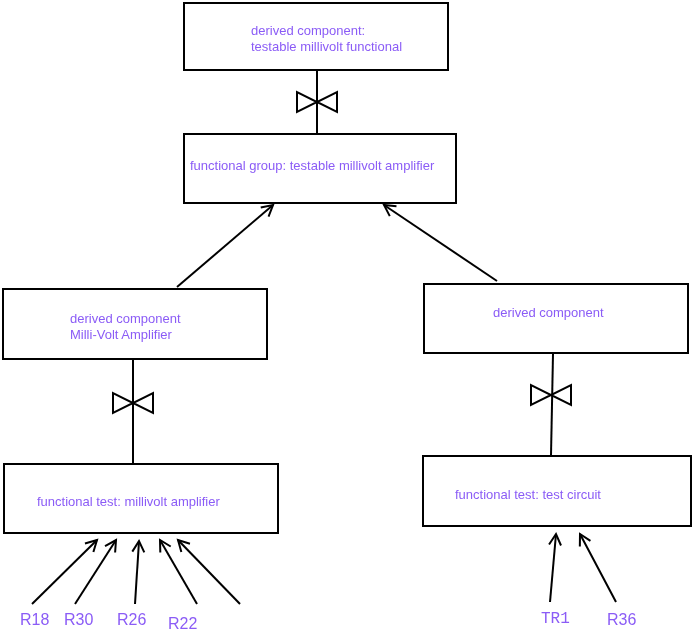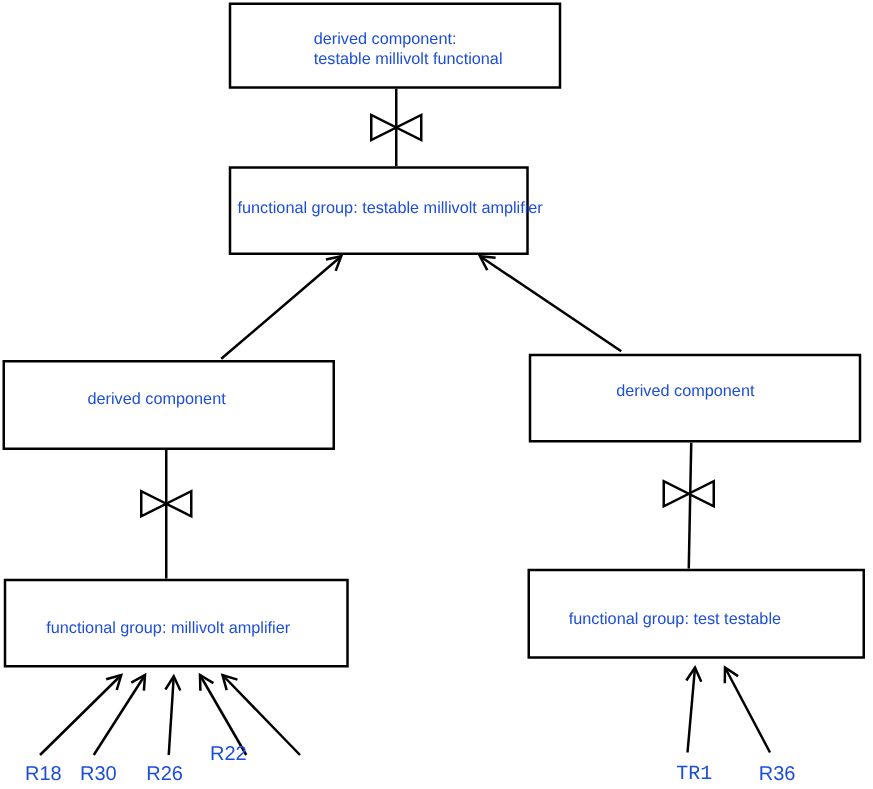--- a/index.html
+++ b/index.html
@@ -5,21 +5,21 @@
   html, body {
     margin: 0;
     padding: 0;
     background: #ffffff;
   }
   .canvas {
     position: relative;
     width: 698px;
     height: 631px;
     background: #ffffff;
-    color: #1d4ed8;
+    color: #8b5cf6;
     font-family: "Liberation Sans", sans-serif;
     overflow: hidden;
   }
   .connectors {
     position: absolute;
     left: 0;
     top: 0;
   }
   .node {
     position: absolute;
@@ -75,41 +75,42 @@
       <line x1="550" y1="602" x2="556" y2="534" marker-end="url(#ah)"></line>
       <line x1="616" y1="602" x2="580" y2="534" marker-end="url(#ah)"></line>
     </g>
   </svg>
 
   <div class="node" style="left:183px; top:2px; width:266px; height:69px; padding:19px 0 0 66px;">
     <span class="txt">derived component:</span>
     <span class="txt">testable millivolt functional</span>
   </div>
 
-  <div class="node" style="left:183px; top:133px; width:240px; height:71px; padding:23px 0 0 5px;">
+  <div class="node" style="left:183px; top:133px; width:274px; height:71px; padding:23px 0 0 5px;">
     <span class="txt">functional group: testable millivolt amplifier</span>
   </div>
 
   <div class="node" style="left:2px; top:288px; width:266px; height:72px; padding:21px 0 0 66px;">
     <span class="txt">derived component</span>
+    <span class="txt">Milli-Volt Amplifier</span>
   </div>
 
   <div class="node" style="left:423px; top:283px; width:266px; height:71px; padding:20px 0 0 68px;">
     <span class="txt">derived component</span>
   </div>
 
   <div class="node" style="left:3px; top:463px; width:276px; height:71px; padding:29px 0 0 32px;">
-    <span class="txt">functional group: millivolt amplifier</span>
+    <span class="txt">functional test: millivolt amplifier</span>
   </div>
 
   <div class="node" style="left:422px; top:455px; width:270px; height:72px; padding:30px 0 0 31px;">
-    <span class="txt">functional group: test testable</span>
+    <span class="txt">functional test: test circuit</span>
   </div>
 
   <span class="leaf" style="left:20px;  top:612px;">R18</span>
   <span class="leaf" style="left:64px;  top:612px;">R30</span>
   <span class="leaf" style="left:117px; top:612px;">R26</span>
-  <span class="leaf" style="left:168px; top:596px;text-align:right;">R22</span>
+  <span class="leaf" style="left:168px; top:616px;text-align:right;">R22</span>
   <span class="leaf" style="left:212px; top:636px;">IC1</span>
   <span class="leaf" style="left:541px; top:612px;font-family:Liberation Mono, monospace;">TR1</span>
   <span class="leaf" style="left:607px; top:612px;">R36</span>
 
 </div>
 
 </body></html>

